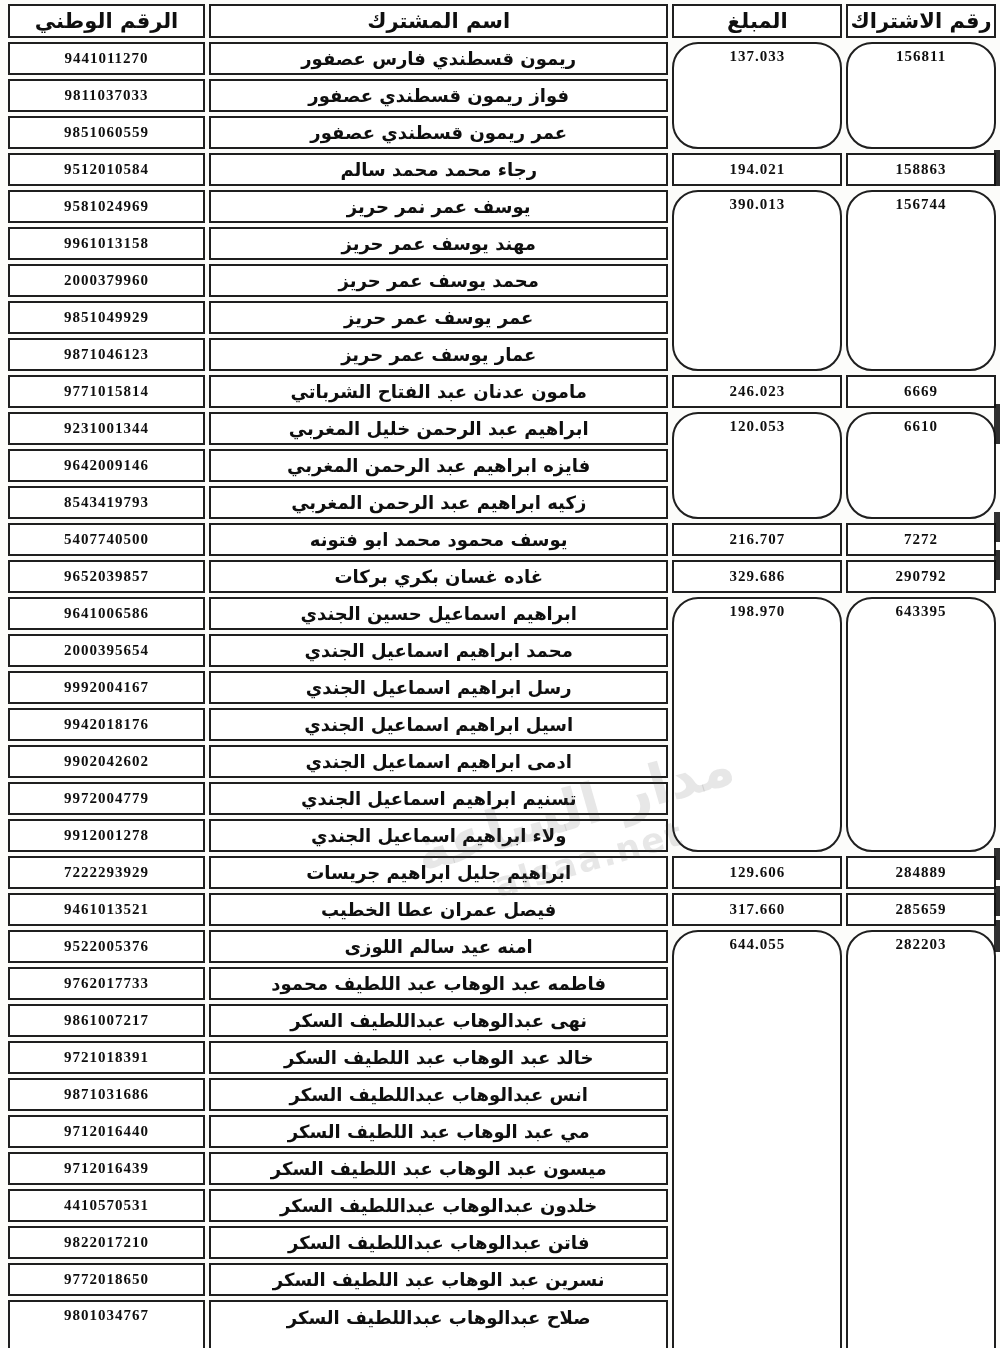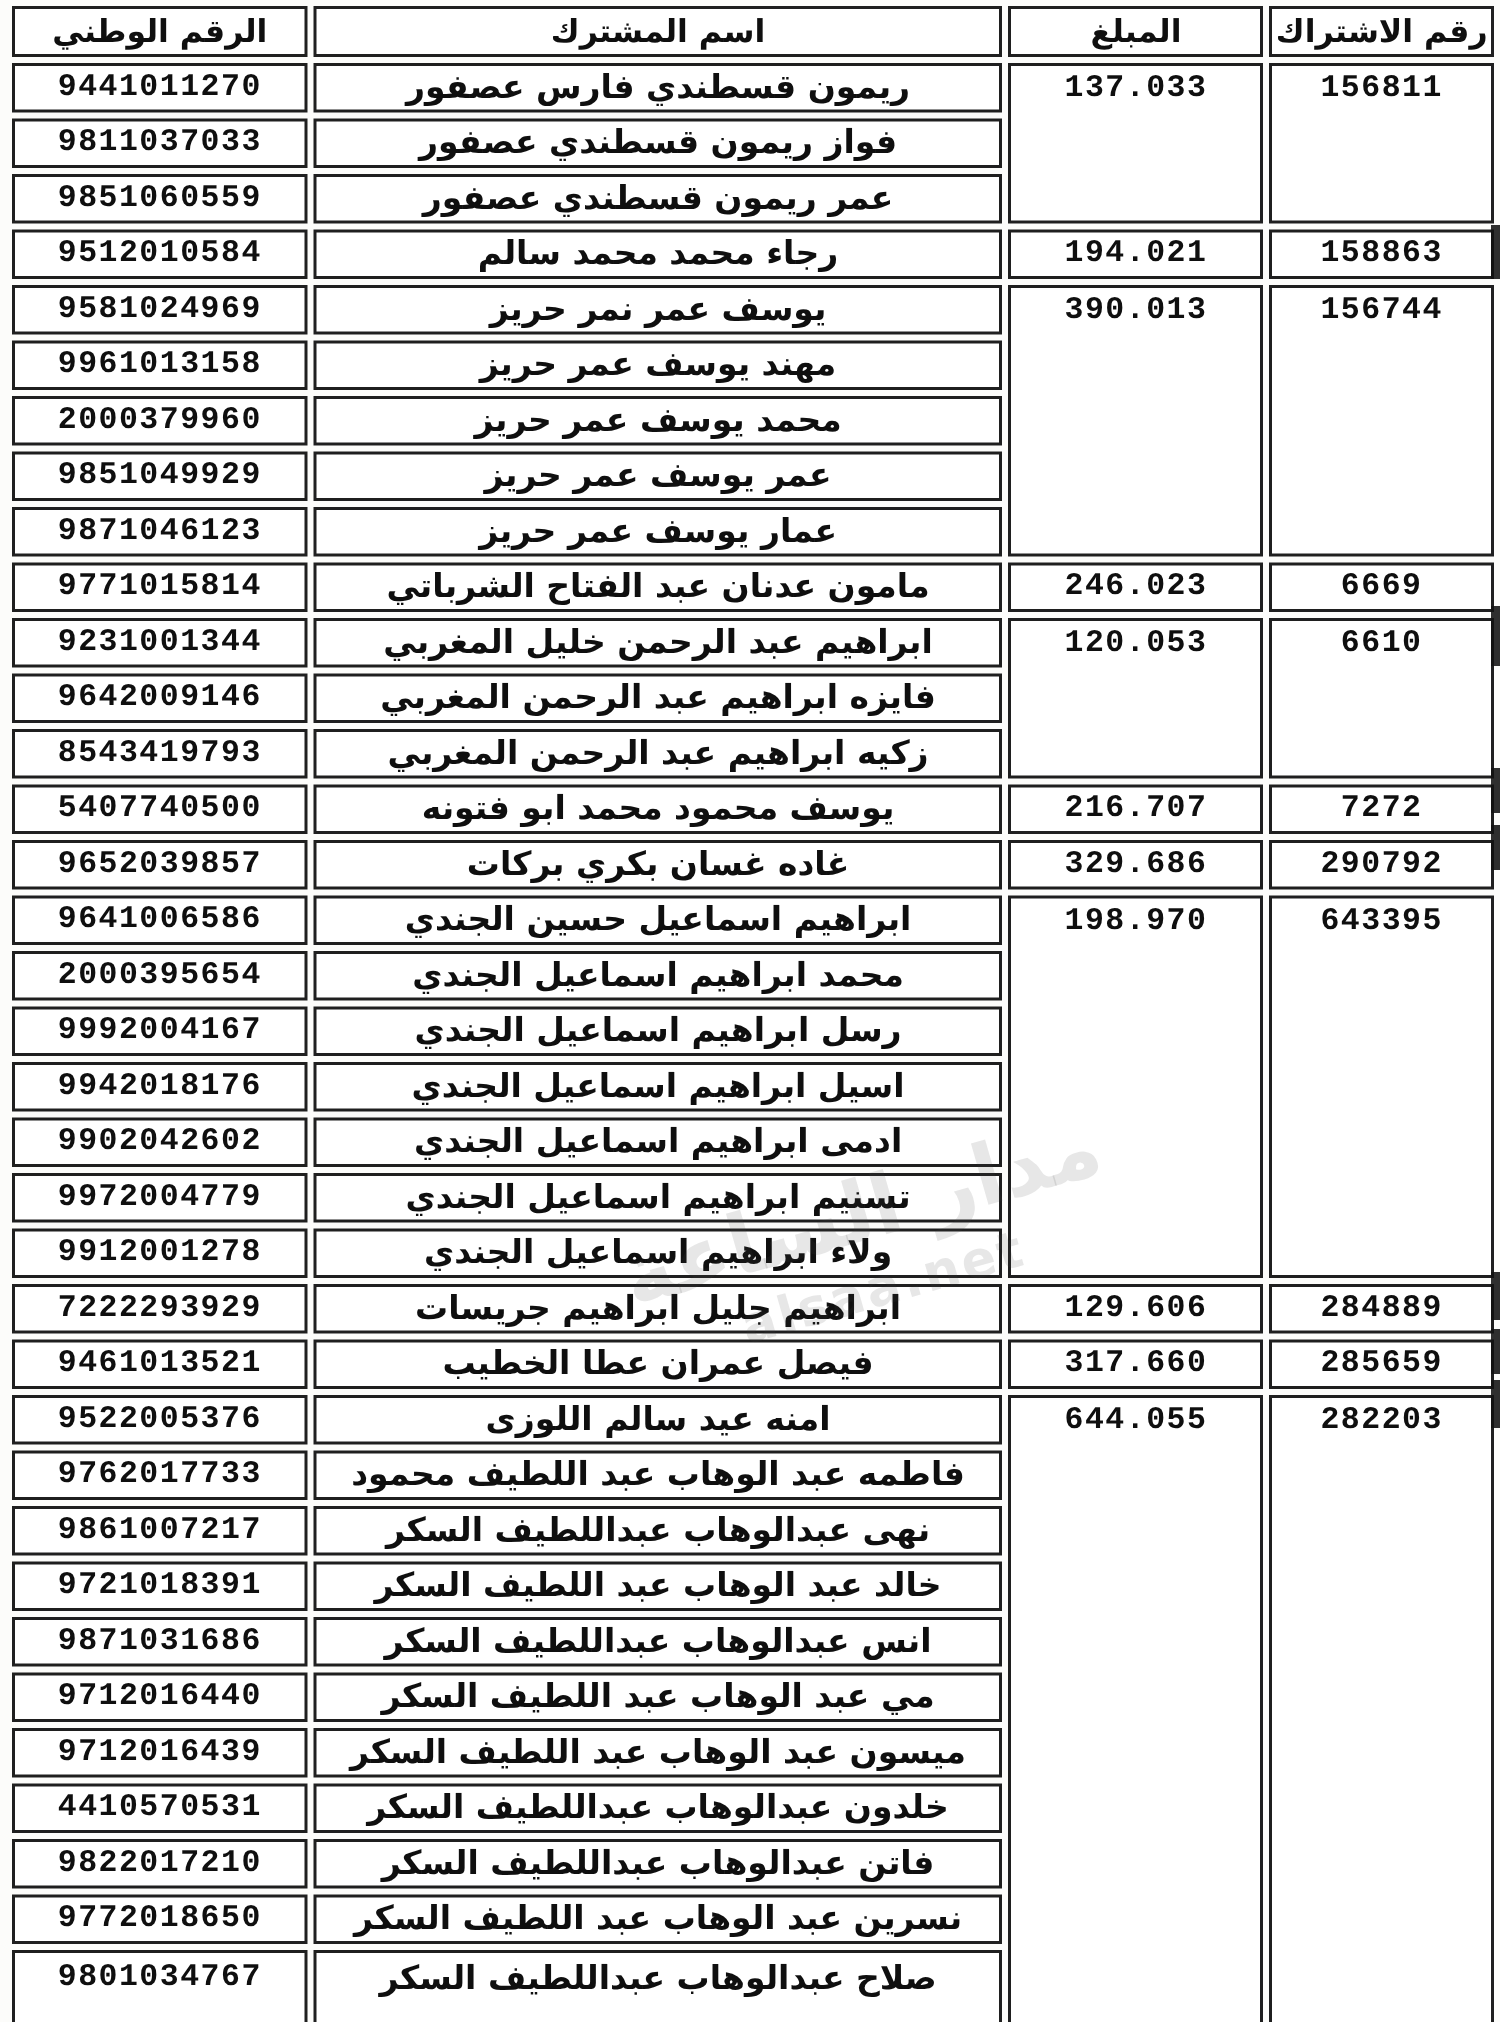--- a/index.html
+++ b/index.html
@@ -33,29 +33,30 @@
     overflow:hidden;
     white-space:nowrap;
     padding:0;
   }
   th{
     height:30px;
     font-size:21px;
     margin-top:25px;
   }
   td{height:29px;}
-  td.name-cell{font-size:22px;}
+  td.name-cell{font-size:18px;}
   td.num{
-    font-size:21px;
+    font-size:15px;
     letter-spacing:1px;
-    font-family:Liberation Mono, monospace;
+    font-family:Liberation Serif, serif;
   }
   td.merged{
     vertical-align:top;
     padding-top:4px;
+    border-radius:26px;
   }
   tr.tall td{
     height:72px;
     vertical-align:top;
     padding-top:5px;
   }
   
   .watermark{
     position:absolute;
     top:775px;

